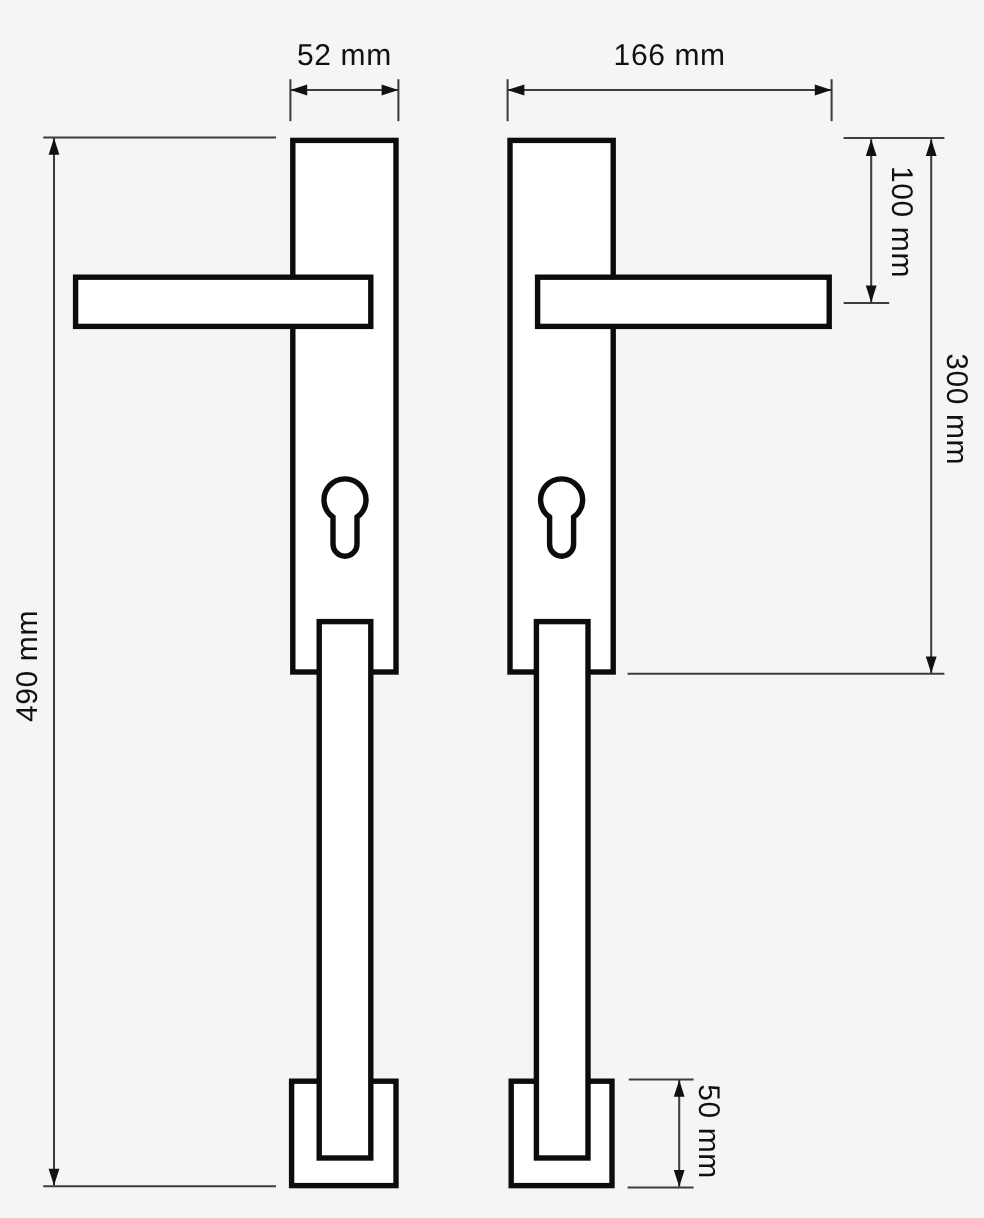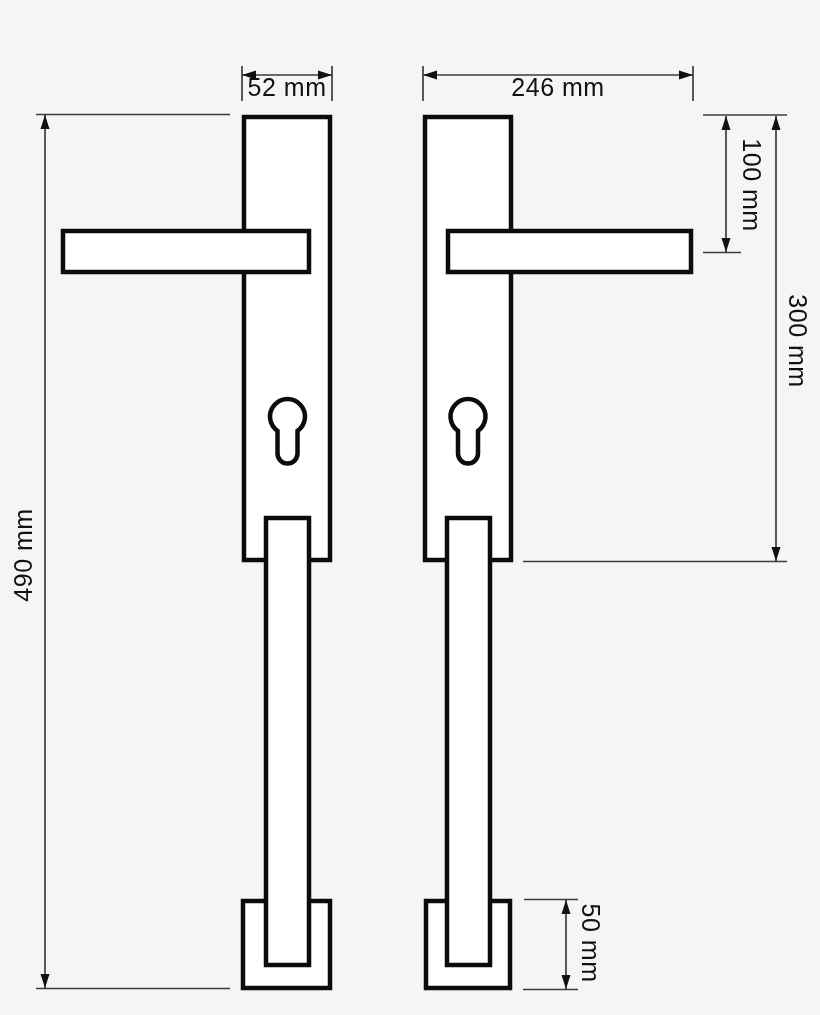--- a/index.html
+++ b/index.html
@@ -12,21 +12,21 @@
     overflow: hidden;
   }
   svg.drawing { position: absolute; inset: 0; }
   .dim-label {
     position: absolute;
     font-size: 25px;
     color: #111111;
     white-space: nowrap;
     letter-spacing: 0.5px;
   }
-  .horiz  { transform: translate(-50%, -50%); margin-top: 40px; }
+  .horiz  { transform: translate(-50%, -50%); }
   .rot90  { transform: translate(-50%, -50%) rotate(90deg); }
   .rot270 { transform: translate(-50%, -50%) rotate(-90deg); }
 </style>
 </head>
 <body>
 
 <div class="canvas">
 
   <svg class="drawing" width="820" height="1015" viewBox="0 0 820 1015">
 
@@ -91,21 +91,21 @@
       <polygon points="776,116 771.5,130 780.5,130"></polygon>
       <polygon points="776,561 771.5,547 780.5,547"></polygon>
 
       <polygon points="566,900 561.5,914 570.5,914"></polygon>
       <polygon points="566,989 561.5,975 570.5,975"></polygon>
     </g>
   </svg>
 
   <div class="dim-label horiz" style="left:287px; top:47px;">52 mm</div>
 
-  <div class="dim-label horiz" style="left:558px; top:47px;">246 mm</div>
+  <div class="dim-label horiz" style="left:558px; top:47px;">166 mm</div>
 
   <div class="dim-label rot90" style="left:751px; top:185px;">100 mm</div>
 
   <div class="dim-label rot90" style="left:797px; top:341px;">300 mm</div>
 
   <div class="dim-label rot270" style="left:23px; top:555px;">490 mm</div>
 
   <div class="dim-label rot90" style="left:590px; top:943px;">50 mm</div>
 
 </div>

